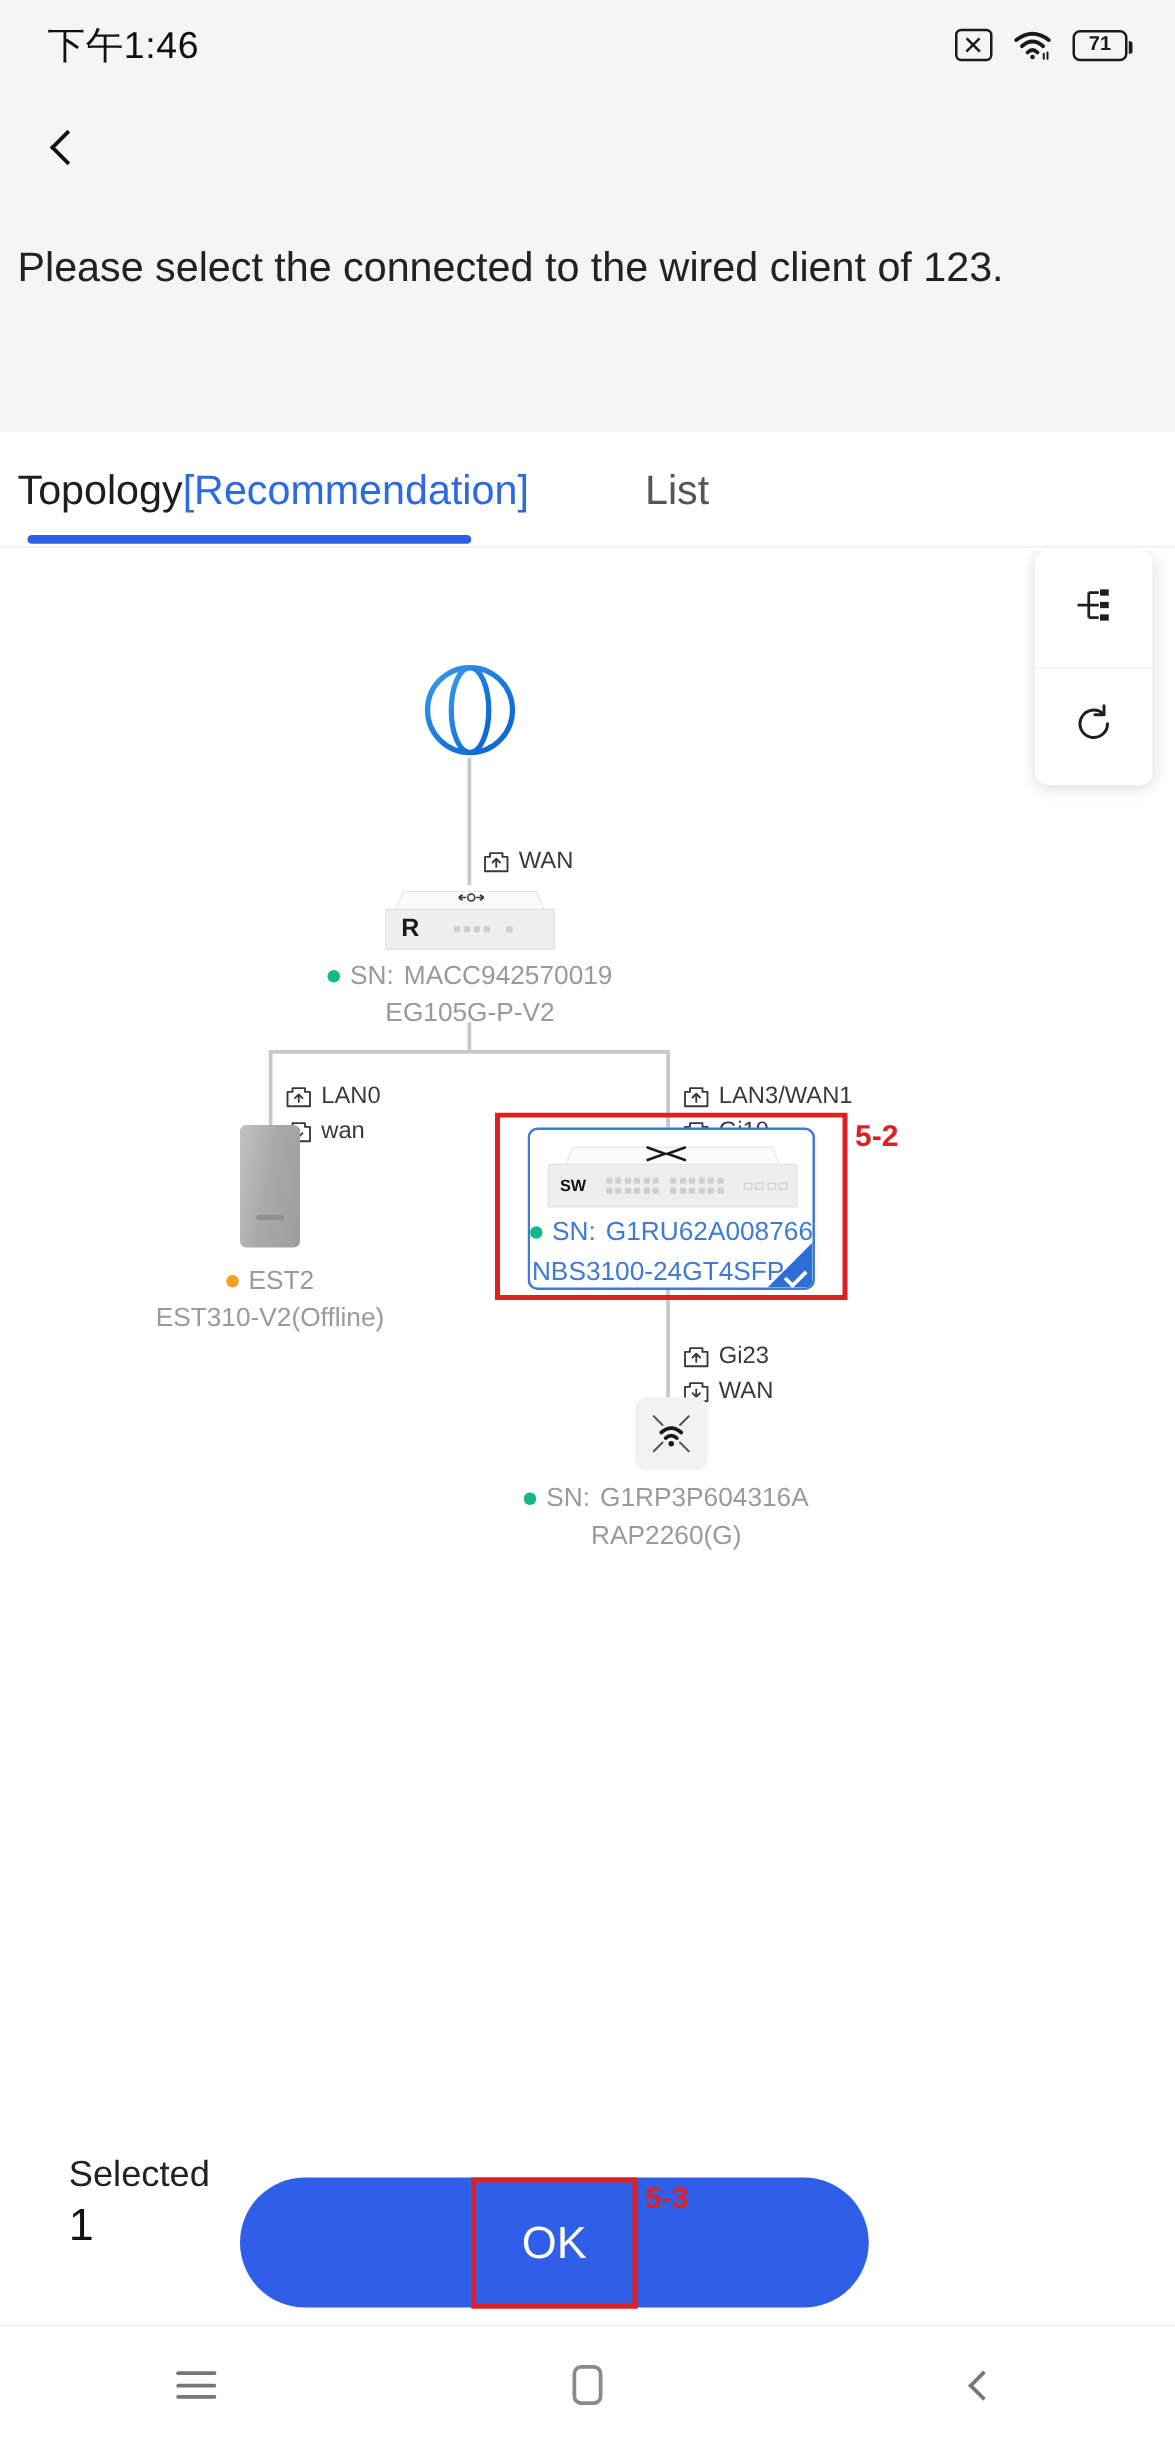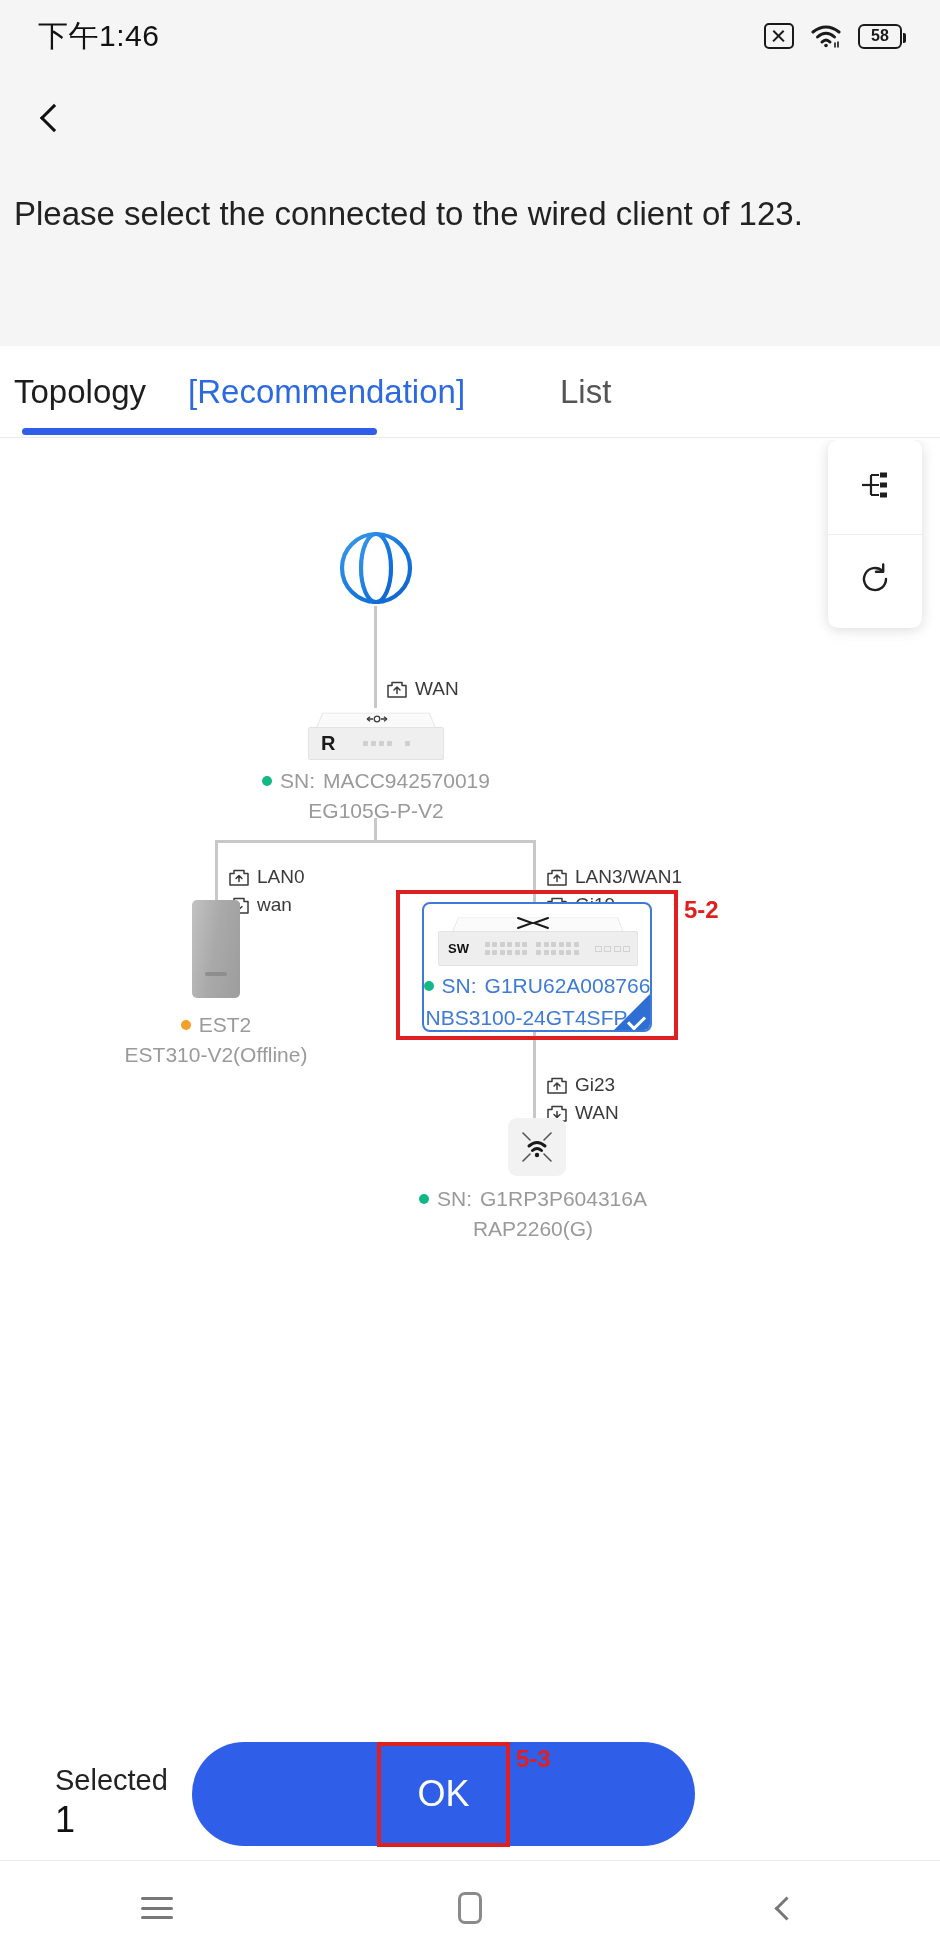--- a/index.html
+++ b/index.html
@@ -68,23 +68,23 @@
 
   
   .tabbar {
     position: absolute; top: 346px; left: 0; width: 940px; height: 92px;
     background: #fff; border-bottom: 1.5px solid #ececec;
   }
   .tab {
     position: absolute; top: 0; height: 92px; display: flex; align-items: center;
     font-size: 33px; cursor: pointer;
   }
-  .tab-topology { left: 14px; color: #1d1d1d; gap: 42px; }
+  .tab-topology { left: 14px; color: #1d1d1d; }
   .tab-topology .rec { color: #2d6ae0; }
-  .tab-list { left: 560px; color: #555; }
+  .tab-list { left: 516px; color: #555; }
   .tab-underline {
     position: absolute; top: 82px; left: 22px; width: 355px; height: 7px;
     background: #2f5fe8; border-radius: 4px;
   }
 
   
   .canvas {
     position: absolute; top: 440px; left: 0; width: 940px; height: 1240px;
     background: #fff; overflow: hidden;
   }
@@ -211,21 +211,21 @@
     position: absolute; font-size: 24px; font-weight: 700; color: #e02020;
     font-family: "Liberation Sans", sans-serif;
   }
 
   
   .actionbar {
     position: absolute; left: 0; top: 1680px; width: 940px; height: 180px;
     background: #fff; display: flex; align-items: center;
   }
   .selected-box {
-    position: absolute; left: 55px; top: 42px; width: 140px; margin-top: 40px;
+    position: absolute; left: 55px; top: 42px; width: 140px;
   }
   .sel-label { font-size: 29px; color: #222; line-height: 1.25; }
   .sel-count { font-size: 36px; color: #111; line-height: 1.2; }
   .ok-btn {
     position: absolute; left: 192px; top: 1742px; width: 503px; height: 104px;
     background: #2f5fe8; border-radius: 52px; border: none;
     color: #fff; font-size: 36px; font-family: "Liberation Sans", sans-serif;
     cursor: pointer;
   }
 
@@ -256,21 +256,21 @@
       <div class="ic-wifi">
         <svg viewBox="0 0 32 26" width="32" height="26">
           <path d="M3 9 Q16 -1 29 9" stroke="#1a1a1a" stroke-width="3" fill="none" stroke-linecap="round"></path>
           <path d="M7.5 14 Q16 6.5 24.5 14" stroke="#1a1a1a" stroke-width="3" fill="none" stroke-linecap="round"></path>
           <path d="M12 19 Q16 15 20 19" stroke="#1a1a1a" stroke-width="3" fill="none" stroke-linecap="round"></path>
           <circle cx="16" cy="22.5" r="1.8" fill="#1a1a1a"></circle>
           <path d="M25 20 l0 4 M28 19 l0 5" stroke="#1a1a1a" stroke-width="1.6" stroke-linecap="round"></path>
         </svg>
       </div>
       <div class="ic-batt">
-        <span>58</span>
+        <span>71</span>
       </div>
     </div>
   </div>
 
   <div class="navbar">
     <div class="back-btn">
       <div class="chev-left"></div>
     </div>
   </div>
 

